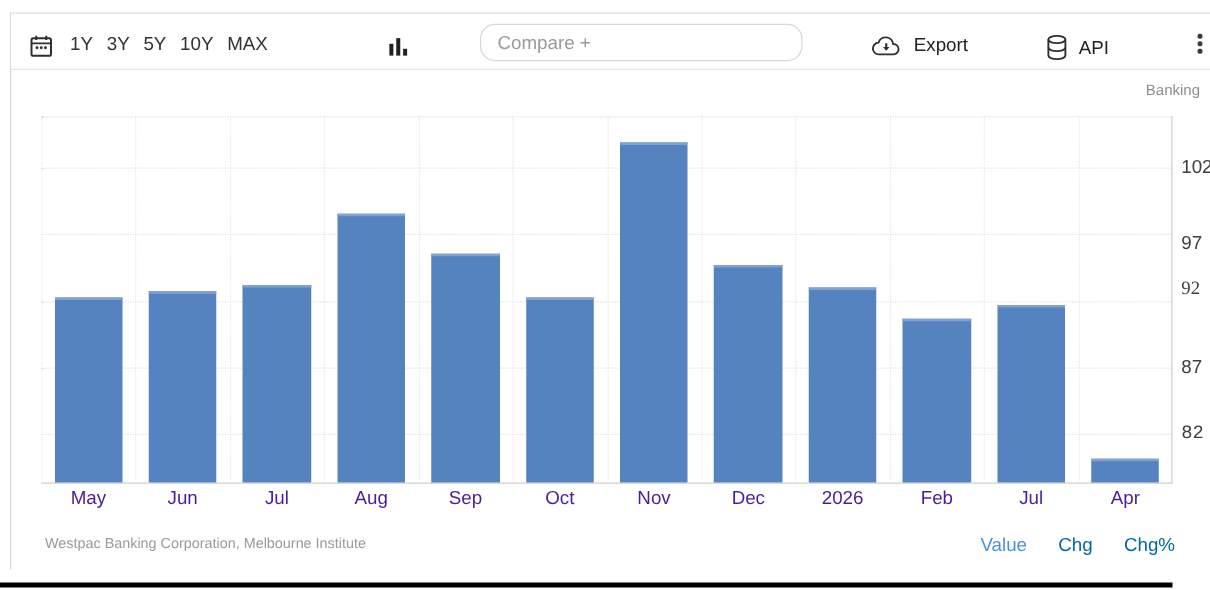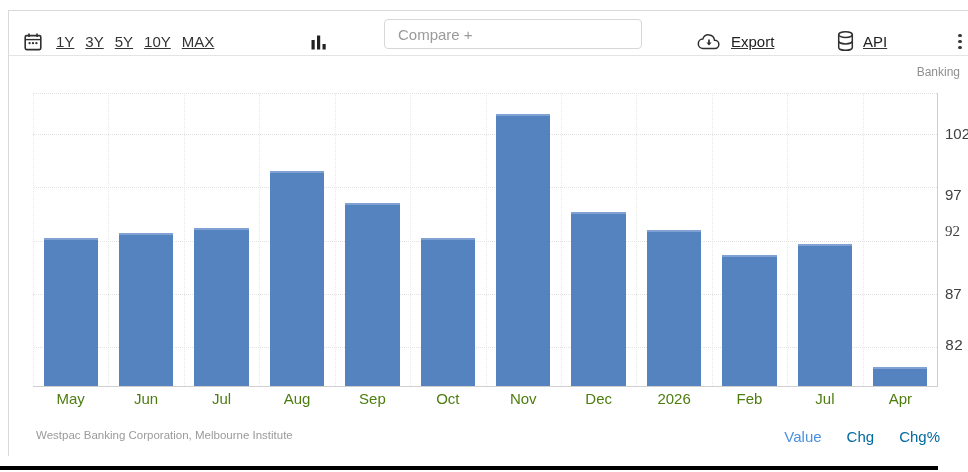--- a/index.html
+++ b/index.html
@@ -6,48 +6,48 @@
   html,body { background:#fff; }
   body { font-family:"Liberation Sans","DejaVu Sans",sans-serif; }
   .stage { position:relative; width:968px; height:472px; background:#fff; overflow:hidden; }
 
   .card { position:absolute; left:8px; top:10px; width:960px; height:446px;
           border-top:1px solid #d9d9d9; border-left:1px solid #d9d9d9; background:#fff; }
 
   
   .toolbar { position:absolute; left:0; top:0; width:100%; height:45px;
              border-bottom:1px solid #e4e4e4; background:#fff; }
-  .tbitem { position:absolute; top:8px; height:45px; display:flex; align-items:center;
-            color:#333; font-size:15px;text-decoration:underline; }
+  .tbitem { position:absolute; top:16px; height:45px; display:flex; align-items:flex-start;
+            color:#333; font-size:15px; }
   .cal-wrap { left:14px; }
   .ranges { left:47px; gap:11px; }
   .range-btn { cursor:pointer; color:#333; }
   .charttype-wrap { left:300px; }
   .compare { position:absolute; left:375px; top:8px; width:258px; height:30px;
-             border:1px solid #d7d7d7; border-radius:4px; padding:0 13px;
+             border:1px solid #d7d7d7; border-radius:12px; padding:0 13px;
              font-size:15px; color:#555; font-family:inherit; outline:none; background:#fff; }
   .compare::placeholder { color:#9a9a9a; }
   .toolbtn { background:none; border:none; font-family:inherit; font-size:15px; color:#222;
              display:flex; align-items:center; gap:8px; cursor:pointer; }
   .export-wrap { left:687px; }
   .api-wrap { left:827px; }
   .kebab { left:944px; width:14px; justify-content:center; cursor:pointer; }
   .kebab .dots { display:flex; flex-direction:column; gap:2.5px; }
   .kebab .dots i { width:3.5px; height:3.5px; border-radius:50%; background:#3a3a3a; display:block; }
 
   
   .points-label { position:absolute; top:54px; right:8px; font-size:12px; color:#8f8f8f; }
   .plot { position:absolute; left:24px; top:82px; width:905px; height:294px;
           border-right:1px solid #cfcfcf; border-bottom:1px solid #cfcfcf; }
   .hgrid { position:absolute; left:0; width:100%; height:0; border-top:1px dotted #e2e2e2; }
   .vgrid { position:absolute; top:0; height:100%; width:0; border-left:1px dotted #e8e8e8; }
   .bar { position:absolute; bottom:0; border-radius:0; }
   .ytick { position:absolute; left:936px; font-size:15px; color:#404040; line-height:18px; }
   .xlabels { position:absolute; left:24px; top:379px; width:905px; display:flex; }
-  .xlabel { flex:1 1 0; text-align:center; font-size:15px; color:#4d7c0f; }
+  .xlabel { flex:1 1 0; text-align:center; font-size:15px; color:#4c1d95; }
 
   
   .source { position:absolute; left:27px; top:418px; font-size:11.5px; color:#9a9a9a; }
   .links { position:absolute; top:417px; right:28px; display:flex; gap:25px; font-size:15px; }
   .flink { color:#0369a1; cursor:pointer; }
   .flink.active { color:#4a90e2; }
 
   .black-strip { position:absolute; left:0; top:466px; width:938px; height:4px; background:#000; }
 
   .icon-svg { display:block; }

